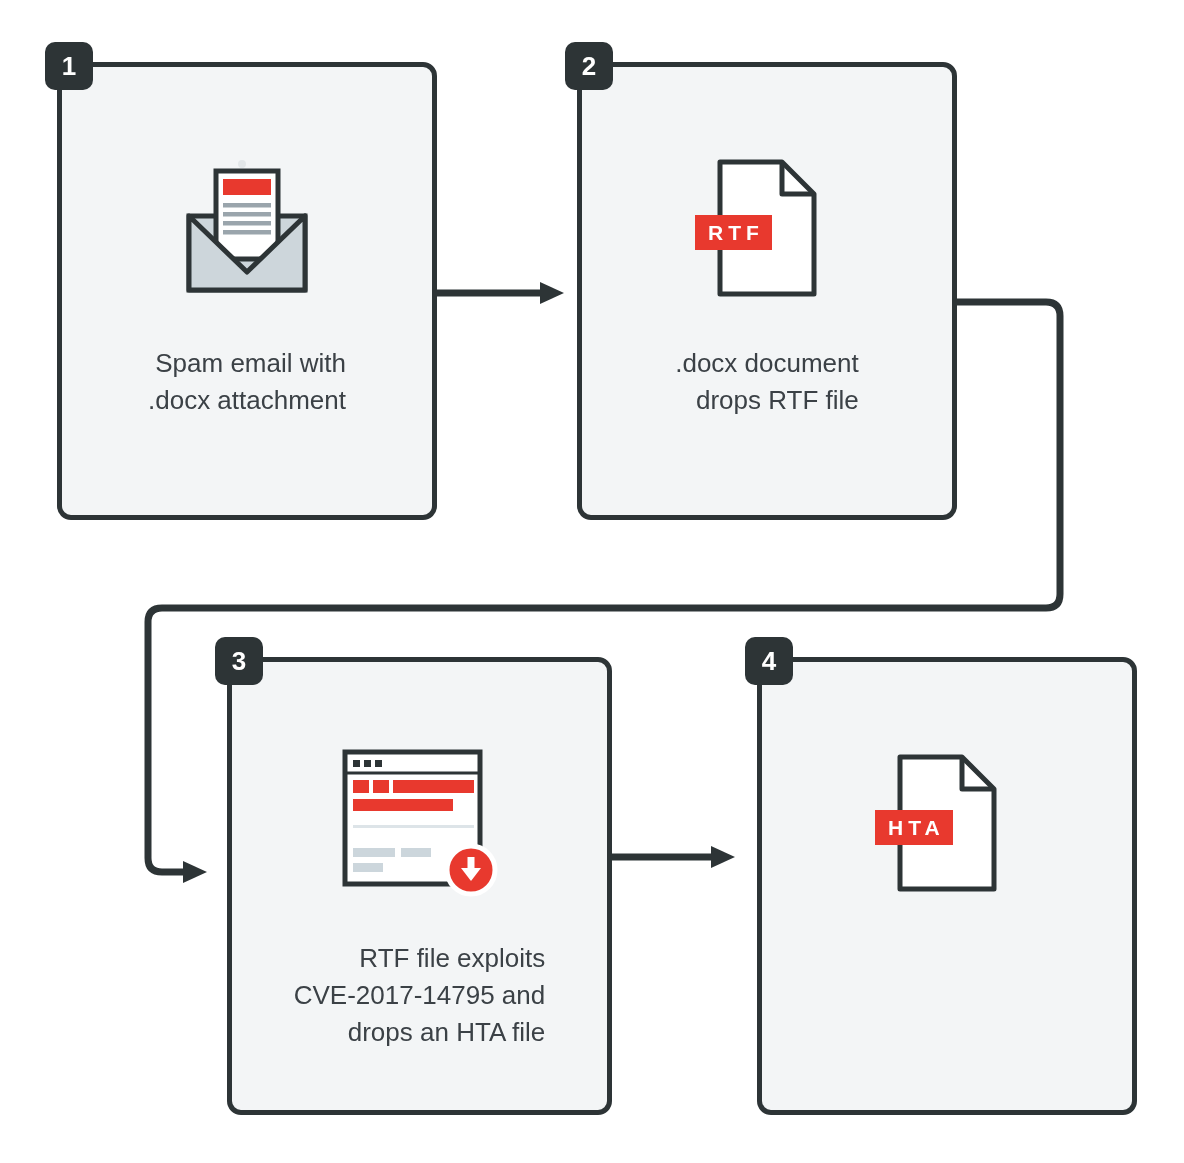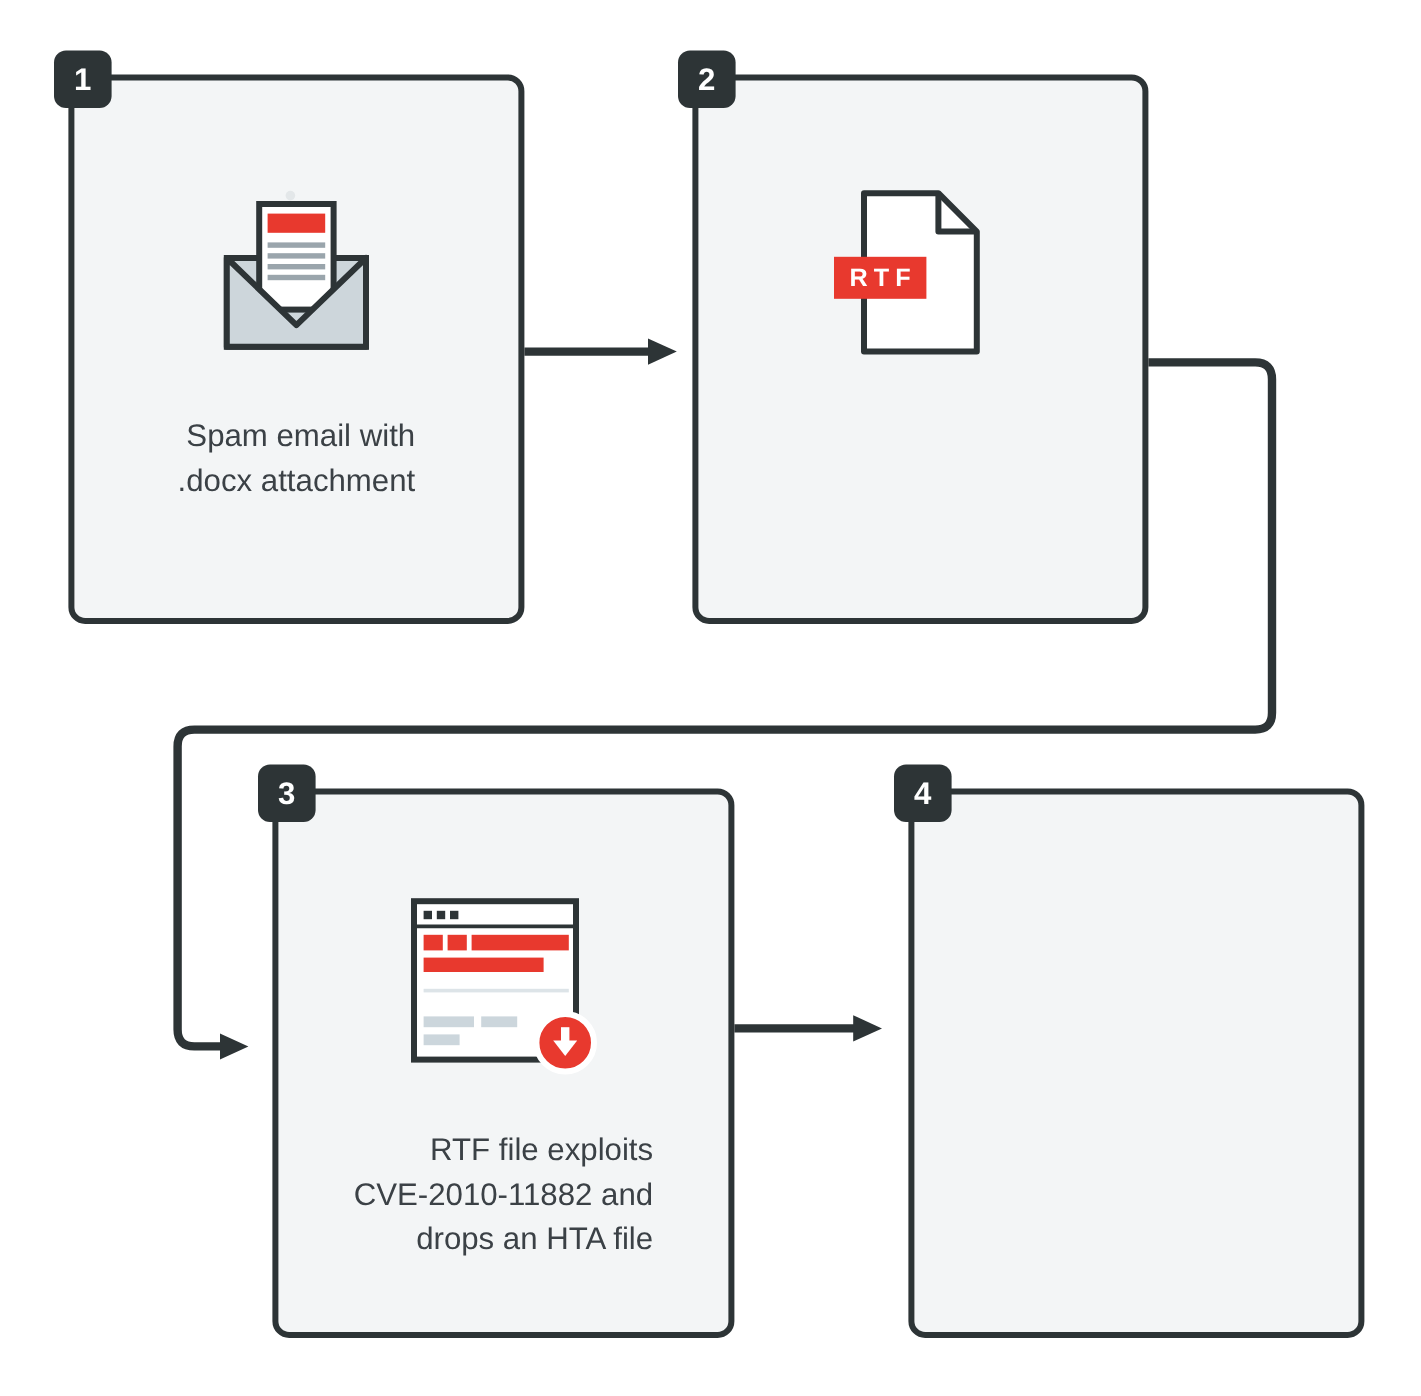--- a/index.html
+++ b/index.html
@@ -123,20 +123,22 @@
   <div class="step-number">2</div>
   <div class="icon-area">
     <span class="doc-wrap">
       <svg width="110" height="142" viewBox="0 0 110 142" xmlns="http://www.w3.org/2000/svg">
         <path d="M8 5 L70 5 L102 37 L102 137 L8 137 Z" fill="#ffffff" stroke="#2d3436" stroke-width="5" stroke-linejoin="round"></path>
         <path d="M70 5 L70 37 L102 37" fill="none" stroke="#2d3436" stroke-width="5" stroke-linejoin="round"></path>
       </svg>
       <span class="file-badge">RTF</span>
     </span>
   </div>
+  <div class="step-label">.docx document
+drops RTF file</div>
 </div>
 
 <div class="step-box" id="box3">
   <div class="step-number">3</div>
   <div class="icon-area">
     <span>
       <svg width="160" height="152" viewBox="0 0 160 152" xmlns="http://www.w3.org/2000/svg">
         <rect x="5" y="5" width="135" height="132" fill="#ffffff" stroke="#2d3436" stroke-width="5"></rect>
         <line x1="5" y1="26" x2="140" y2="26" stroke="#2d3436" stroke-width="3"></line>
         <rect x="13" y="13" width="7" height="7" fill="#2d3436"></rect>
@@ -150,19 +152,28 @@
         <rect x="13" y="101" width="42" height="9" fill="#ccd6dc"></rect>
         <rect x="61" y="101" width="30" height="9" fill="#ccd6dc"></rect>
         <rect x="13" y="116" width="30" height="9" fill="#ccd6dc"></rect>
         <circle cx="131" cy="123" r="24" fill="#e8392e" stroke="#ffffff" stroke-width="5"></circle>
         <rect x="127.5" y="110" width="7" height="12" fill="#ffffff"></rect>
         <polygon points="121,121 141,121 131,134" fill="#ffffff"></polygon>
       </svg>
     </span>
   </div>
   <div class="step-label">RTF file exploits
-CVE-2010-11882 and
+CVE-2017-14795 and
 drops an HTA file</div>
 </div>
 
 <div class="step-box" id="box4">
   <div class="step-number">4</div>
+  <div class="icon-area">
+    <span class="doc-wrap">
+      <svg width="110" height="142" viewBox="0 0 110 142" xmlns="http://www.w3.org/2000/svg">
+        <path d="M8 5 L70 5 L102 37 L102 137 L8 137 Z" fill="#ffffff" stroke="#2d3436" stroke-width="5" stroke-linejoin="round"></path>
+        <path d="M70 5 L70 37 L102 37" fill="none" stroke="#2d3436" stroke-width="5" stroke-linejoin="round"></path>
+      </svg>
+      <span class="file-badge">HTA</span>
+    </span>
+  </div>
 </div>
 
 </body></html>

